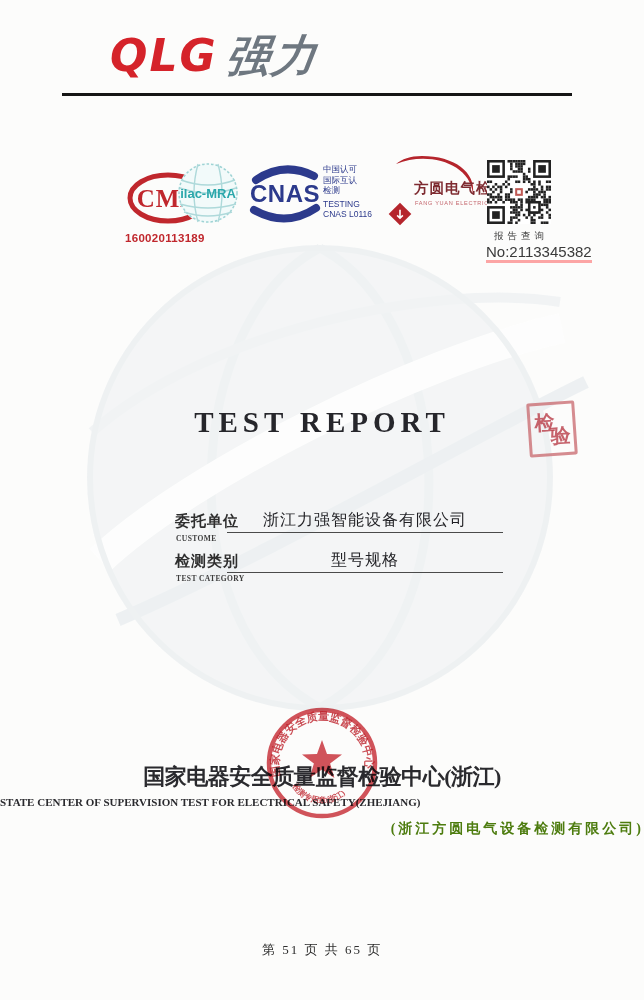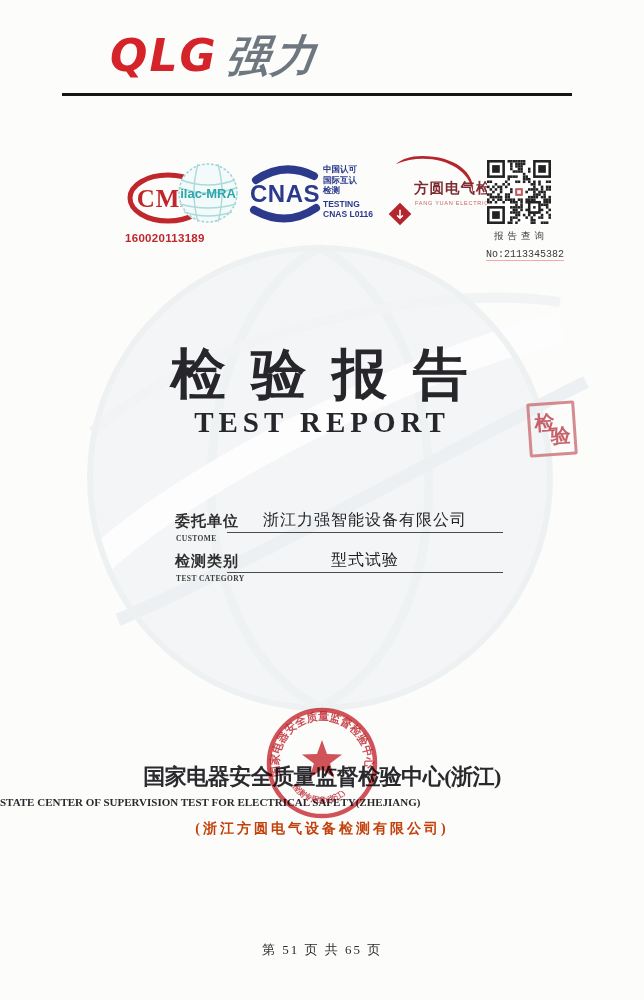--- a/index.html
+++ b/index.html
@@ -15,44 +15,44 @@
   .brand { position:absolute; left:66px; top:32px; font-family:"DejaVu Sans","Liberation Sans",sans-serif; font-weight:bold; font-style:italic; font-size:44px; line-height:48px; white-space:nowrap; }
   .brand-latin { color:#d5232a; letter-spacing:2px;margin-left:44px; }
   .brand-cn { color:#6e7780; display:inline-block; transform:skewX(-8deg); margin-left:8px; letter-spacing:2px; }
   .rule { position:absolute; left:62px; top:93px; width:510px; height:3px; background:#151515; }
   
   .cert { position:absolute; }
   .cma { left:82px; top:172px; width:86px; text-align:left;margin-left:43px; }
   .cma-number { font-family:"Liberation Sans",sans-serif; font-weight:bold; font-size:11.5px; color:#c0272d; margin-top:2px; letter-spacing:0.3px; }
   .ilac { left:176px; top:160px; }
   .cnas-logo { left:246px; top:165px; }
-  .cnas-lines { left:323px; top:164px; font-family:"Liberation Sans",sans-serif; font-weight:bold; font-size:8.5px; line-height:10.5px; color:#2c3a8c; }
+  .cnas-lines { left:323px; top:164px; font-family:"Liberation Sans",sans-serif; font-weight:normal; font-size:8.5px; line-height:10.5px; color:#2c3a8c; }
   .cnas-lines div:nth-child(4) { margin-top:3px; }
   .fy { left:370px; top:150px; }
   .qr-block { left:486px; top:160px; width:66px; text-align:center; }
   .qr-caption { font-size:9.5px; color:#3a3a3a; letter-spacing:4px; margin-top:2px; padding-left:4px; white-space:nowrap; }
-  .qr-number { font-family:Liberation Mono, monospace; font-size:10px; color:#3a3a3a; border-bottom:1px solid #fca5a5; display:inline-block; }
+  .qr-number { font-family:Liberation Sans, sans-serif; font-size:15px; color:#3a3a3a; border-bottom:3px solid #fca5a5; display:inline-block; }
   
   .title-cn { position:absolute; top:338px; left:0; right:0; text-align:center; font-size:55px; font-weight:bold; color:#26262b; letter-spacing:6px; }
   .title-en { position:absolute; top:406px; left:0; right:0; text-align:center; font-size:29px; font-weight:bold; color:#26262b; letter-spacing:5px; }
   
   .side-stamp { position:absolute; left:528px; top:402px; width:48px; height:54px; border:3px solid rgba(197,92,99,0.7); border-radius:2px; transform:rotate(-4deg); }
   .side-stamp span { position:absolute; font-size:20px; font-weight:bold; color:rgba(188,72,82,0.85); }
   .side-stamp .c1 { left:4px; top:4px; }
   .side-stamp .c2 { right:3px; bottom:3px; }
   
   .form { position:absolute; left:175px; top:510px; width:329px; }
   .form-row { position:relative; height:39.5px; }
   .label-cn { position:absolute; left:0; top:2px; font-size:15px; font-weight:600; color:#2e2e2e; letter-spacing:1px; white-space:nowrap; }
   .label-en { position:absolute; left:1px; top:24px; font-size:7.5px; font-weight:bold; color:#3c3c3c; letter-spacing:0.4px; white-space:nowrap; }
   .value { position:absolute; left:52px; right:1px; top:0; height:23px; border-bottom:1.8px solid #4a4a4a; text-align:center; font-size:16px; color:#1f1f23; letter-spacing:1px; white-space:nowrap; }
   
   .issuer-cn { position:absolute; top:762px; left:0; right:0; text-align:center; font-size:22px; font-weight:bold; color:#2a2a2e; letter-spacing:-0.5px; white-space:nowrap; }
   .issuer-en { position:absolute; top:796px; left:0; right:0; text-align:left; font-size:11px; font-weight:bold; color:#2a2a2e; white-space:nowrap; }
-  .issuer-sub { position:absolute; top:820px; left:0; right:0; text-align:center; font-size:14px; font-weight:bold; color:#c2410c; letter-spacing:3px; white-space:nowrap; }
+  .issuer-sub { position:absolute; top:820px; left:0; right:0; text-align:right; font-size:14px; font-weight:bold; color:#4d7c0f; letter-spacing:3px; white-space:nowrap; }
   .round-stamp { position:absolute; left:250px; top:691px; mix-blend-mode:multiply; }
   
   .footer { position:absolute; top:941px; left:0; right:0; text-align:center; font-size:13px; color:#2e2e2e; letter-spacing:2px; }
   svg text { font-family:"Liberation Serif","DejaVu Serif",serif; }
   svg .sans { font-family:"Liberation Sans","DejaVu Sans",sans-serif; }
 </style>
 </head>
 <body>
 
 <div class="page">
@@ -340,37 +340,36 @@
           <rect x="46.08" y="46.08" width="2.56" height="2.56" fill="#222"></rect>
           <rect x="26.624000000000002" y="26.624000000000002" width="10.752" height="10.752" fill="#fff"></rect>
           <rect x="28.16" y="28.16" width="7.68" height="7.68" fill="#c05a55"></rect>
           <rect x="30.208000000000002" y="30.208000000000002" width="3.5839999999999996" height="3.5839999999999996" fill="#fff"></rect>
         </g>
     </svg>
     <div class="qr-caption">报告查询</div>
     <div><span class="qr-number">No:2113345382</span></div>
   </div>
 
-  <div class="title-cn">检 验 报 告</div>
   <div class="title-en">TEST REPORT</div>
 
   <div class="side-stamp">
     <span class="c1">检</span>
     <span class="c2">验</span>
   </div>
 
   <div class="form">
     <div class="form-row">
       <span class="label-cn">委托单位</span>
       <span class="value">浙江力强智能设备有限公司</span>
       <span class="label-en">CUSTOME</span>
     </div>
     <div class="form-row">
       <span class="label-cn">检测类别</span>
-      <span class="value">型式试验</span>
+      <span class="value">型号规格</span>
       <span class="label-en">TEST CATEGORY</span>
     </div>
   </div>
 
   <div class="issuer-cn">国家电器安全质量监督检验中心(浙江)</div>
   <div class="issuer-en">STATE CENTER OF SUPERVISION TEST FOR ELECTRICAL SAFETY(ZHEJIANG)</div>
   <div class="issuer-sub">(浙江方圆电气设备检测有限公司)</div>
 
   <svg class="round-stamp" width="144" height="144" viewBox="0 0 144 144">
     <defs>

